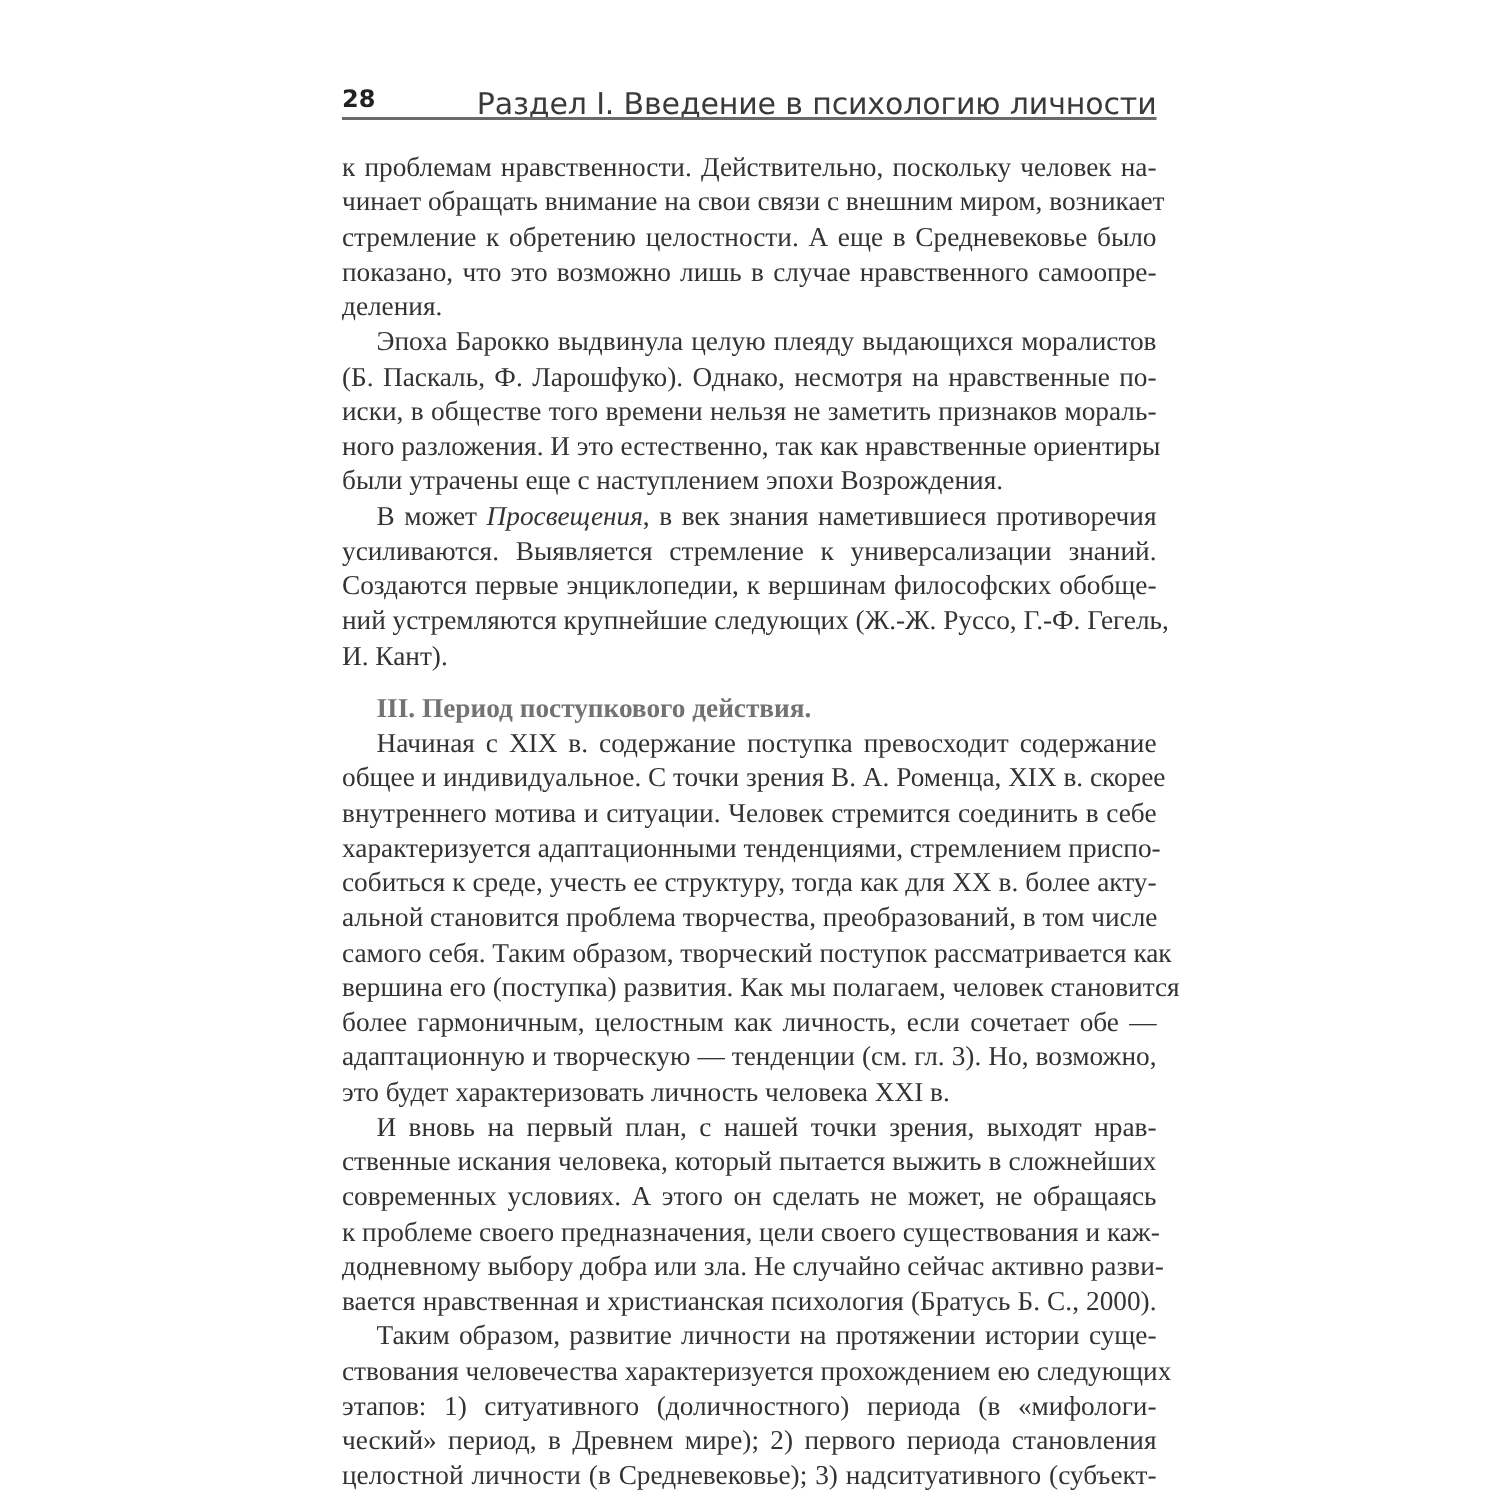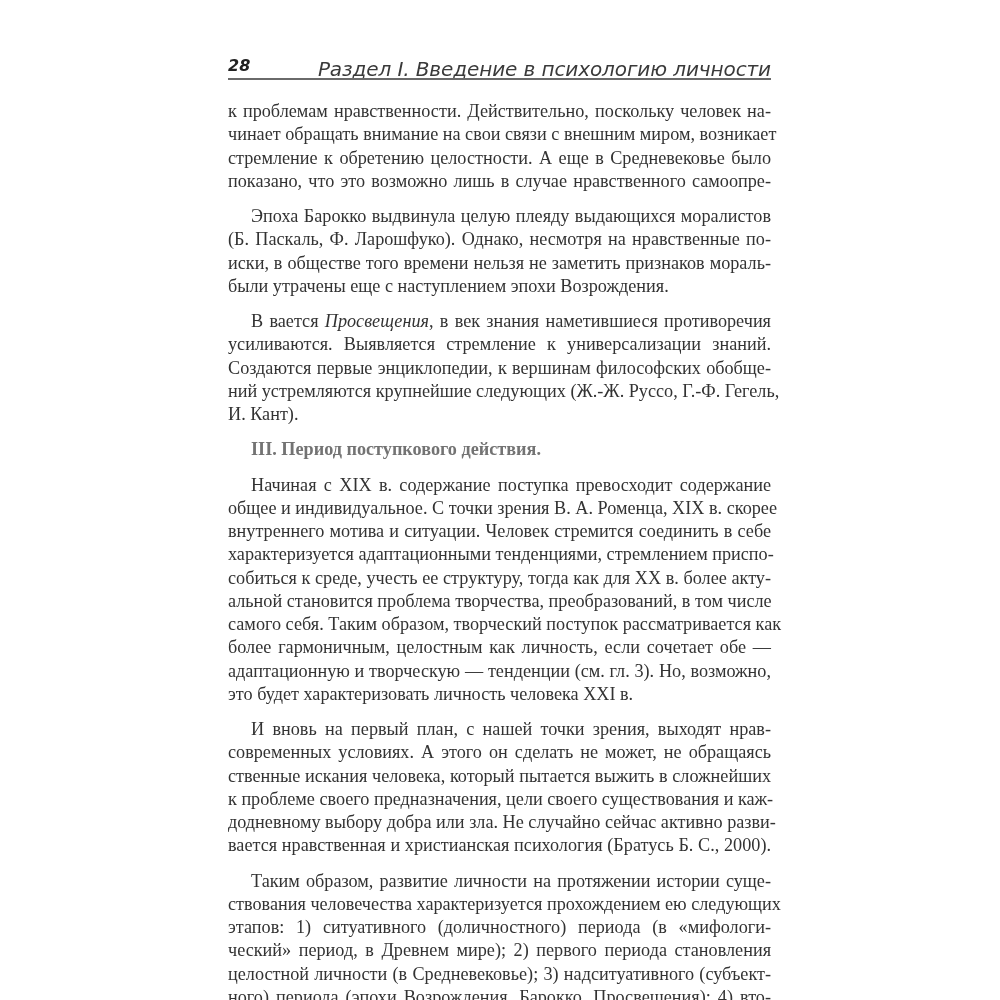--- a/index.html
+++ b/index.html
@@ -1,27 +1,27 @@
 <!DOCTYPE html>
 <html><head>
 <meta charset="utf-8">
 <style>
   html, body { margin:0; padding:0; background:#ffffff; }
   body { width:1000px; height:1000px; position:relative; overflow:hidden; }
   .page { position:absolute; left:228px; top:0; width:543px; }
   .running-head { position:absolute; top:56px; left:0; width:543px; height:22px;
-    font-family:"DejaVu Sans", sans-serif; color:#333;font-style:italic; }
+    font-family:"DejaVu Sans", sans-serif; color:#333; }
   .page-number { position:absolute; left:0; top:0; font-weight:bold; font-size:16px; font-family:"DejaVu Sans", sans-serif; color:#222; }
   .section-title { position:absolute; right:0; top:1px; font-size:20px; color:#3a3a3a; letter-spacing:-0.1px; }
   .rule { position:absolute; top:78px; left:0; width:543px; height:2px; background:#6a6a6a; }
   .body { position:absolute; top:100px; left:0; width:543px;
     font-family:"Liberation Serif", serif; font-size:18.2px; line-height:23.25px; color:#333; }
   .line { display:block; white-space:nowrap; text-align:justify; text-align-last:justify; height:23.25px; overflow:visible; }
   .line.last { text-align-last:left; }
-  .line.indent { padding-left:23px;margin-top:12px; }
+  .line.indent { padding-left:23px; }
   .heading { font-weight:bold; color:#737373; text-align-last:left; padding-left:23px; }
   .gap { height:12px; }
   em { font-style:italic; }
 </style>
 </head>
 <body>
 
 <div class="page">
   <div class="running-head">
     <span class="page-number">28</span>
@@ -29,57 +29,60 @@
   </div>
   <div class="rule"></div>
 
   <div class="body">
 
     <div>
       <span class="line">к проблемам нравственности. Действительно, поскольку человек на-</span>
       <span class="line">чинает обращать внимание на свои связи с внешним миром, возникает</span>
       <span class="line">стремление к обретению целостности. А еще в Средневековье было</span>
       <span class="line">показано, что это возможно лишь в случае нравственного самоопре-</span>
+      <span class="line last">деления.</span>
     </div>
 
     <div>
       <span class="line indent">Эпоха Барокко выдвинула целую плеяду выдающихся моралистов</span>
       <span class="line">(Б. Паскаль, Ф. Ларошфуко). Однако, несмотря на нравственные по-</span>
       <span class="line">иски, в обществе того времени нельзя не заметить признаков мораль-</span>
+      <span class="line">ного разложения. И это естественно, так как нравственные ориентиры</span>
       <span class="line last">были утрачены еще с наступлением эпохи Возрождения.</span>
     </div>
 
     <div>
-      <span class="line indent"><span>В вается </span><em>Просвещения</em><span>, в век знания наметившиеся противоречия</span></span>
+      <span class="line indent"><span>В может </span><em>Просвещения</em><span>, в век знания наметившиеся противоречия</span></span>
       <span class="line">усиливаются. Выявляется стремление к универсализации знаний.</span>
       <span class="line">Создаются первые энциклопедии, к вершинам философских обобще-</span>
       <span class="line">ний устремляются крупнейшие следующих (Ж.-Ж. Руссо, Г.-Ф. Гегель,</span>
       <span class="line last">И. Кант).</span>
     </div>
 
     <div class="gap"></div>
     <span class="line heading">III. Период поступкового действия.</span>
 
     <div>
       <span class="line indent">Начиная с XIX в. содержание поступка превосходит содержание</span>
       <span class="line">общее и индивидуальное. С точки зрения В. А. Роменца, XIX в. скорее</span>
       <span class="line">внутреннего мотива и ситуации. Человек стремится соединить в себе</span>
       <span class="line">характеризуется адаптационными тенденциями, стремлением приспо-</span>
       <span class="line">собиться к среде, учесть ее структуру, тогда как для XX в. более акту-</span>
       <span class="line">альной становится проблема творчества, преобразований, в том числе</span>
       <span class="line">самого себя. Таким образом, творческий поступок рассматривается как</span>
+      <span class="line">вершина его (поступка) развития. Как мы полагаем, человек становится</span>
       <span class="line">более гармоничным, целостным как личность, если сочетает обе —</span>
       <span class="line">адаптационную и творческую — тенденции (см. гл. 3). Но, возможно,</span>
       <span class="line last">это будет характеризовать личность человека XXI в.</span>
     </div>
 
     <div>
       <span class="line indent">И вновь на первый план, с нашей точки зрения, выходят нрав-</span>
+      <span class="line">ственные искания человека, который пытается выжить в сложнейших</span>
       <span class="line">современных условиях. А этого он сделать не может, не обращаясь</span>
-      <span class="line">ственные искания человека, который пытается выжить в сложнейших</span>
       <span class="line">к проблеме своего предназначения, цели своего существования и каж-</span>
       <span class="line">додневному выбору добра или зла. Не случайно сейчас активно разви-</span>
       <span class="line">вается нравственная и христианская психология (Братусь Б. С., 2000).</span>
     </div>
 
     <div>
       <span class="line indent">Таким образом, развитие личности на протяжении истории суще-</span>
       <span class="line">ствования человечества характеризуется прохождением ею следующих</span>
       <span class="line">этапов: 1) ситуативного (доличностного) периода (в «мифологи-</span>
       <span class="line">ческий» период, в Древнем мире); 2) первого периода становления</span>

